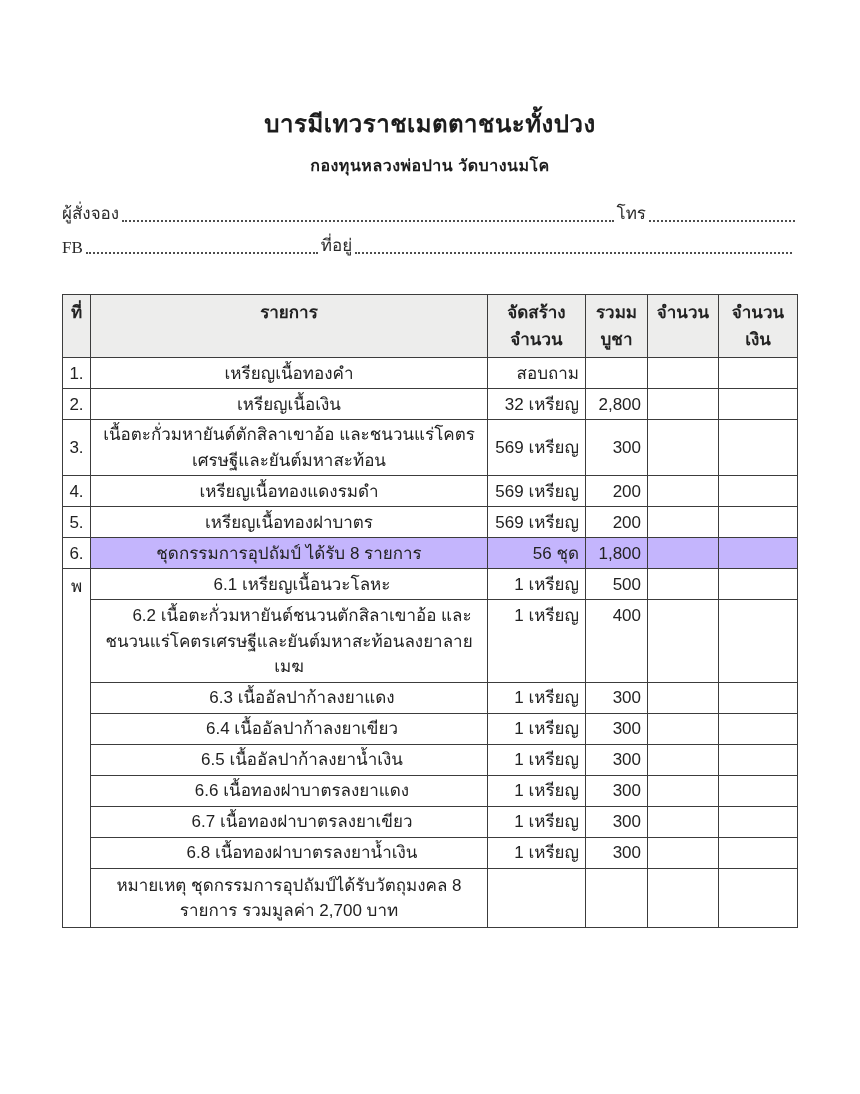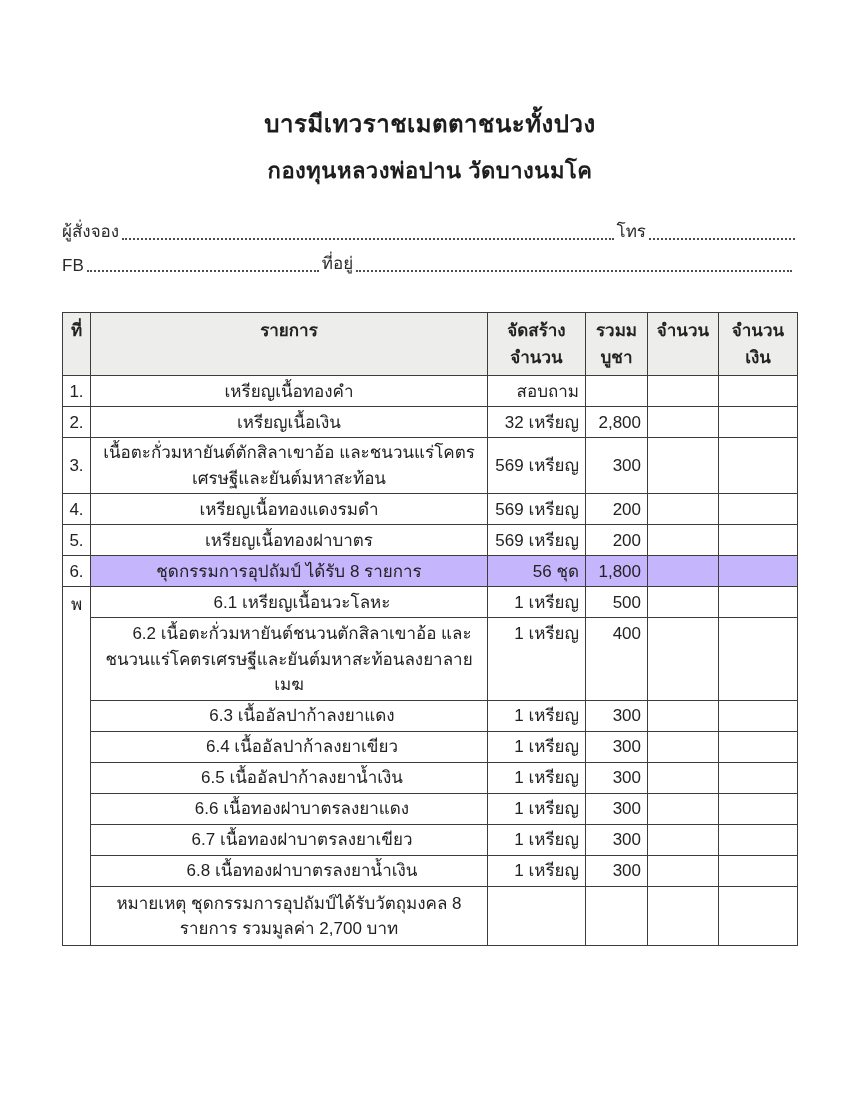--- a/index.html
+++ b/index.html
@@ -9,24 +9,24 @@
     color:#222222;
   }
   .page{position:relative;width:860px;height:1094px;overflow:hidden;}
 
   .doc-title{
     margin:0;padding-top:104px;text-align:center;
     font-size:24px;font-weight:700;color:#1d1d1d;letter-spacing:.5px;
   }
   .doc-subtitle{
     margin:10px 0 0;text-align:center;
-    font-size:22px;font-weight:700;color:#1d1d1d;letter-spacing:.5px;
-  }
-
-  .form-area{margin:26px 0 0 62px;width:733px;}
+    font-size:16px;font-weight:700;color:#1d1d1d;letter-spacing:.5px;
+  }
+
+  .form-area{margin:18px 0 0 62px;width:733px;font-family:Liberation Serif, serif;}
   .form-line{display:flex;align-items:flex-end;font-size:17px;height:32px;color:#2a2a2a;}
   .form-label{flex:0 0 auto;padding-bottom:2px;}
   .dots{
     flex:1 1 auto;border-bottom:2px dotted #4d4d4d;
     margin:0 3px 6px 3px;height:18px;
   }
   .dots.dots-phone{flex:0 0 146px;margin-right:0;}
   .dots.dots-fb{flex:0 0 232px;}
 
   table.order{

